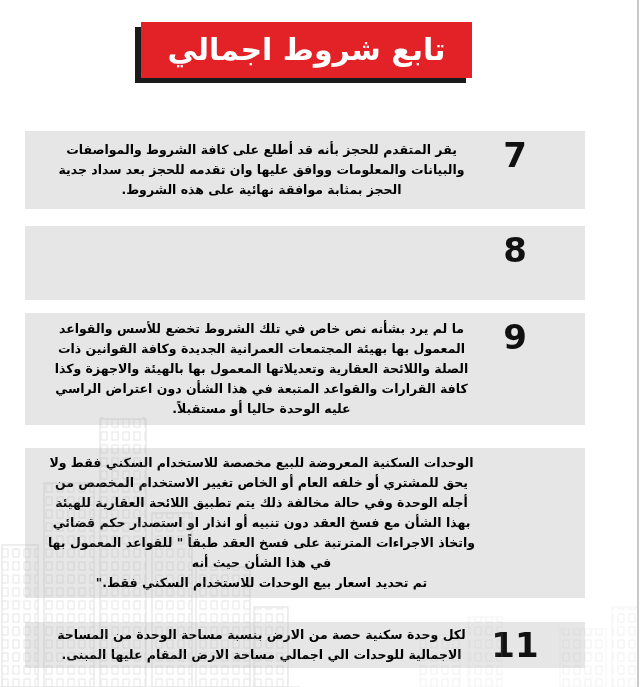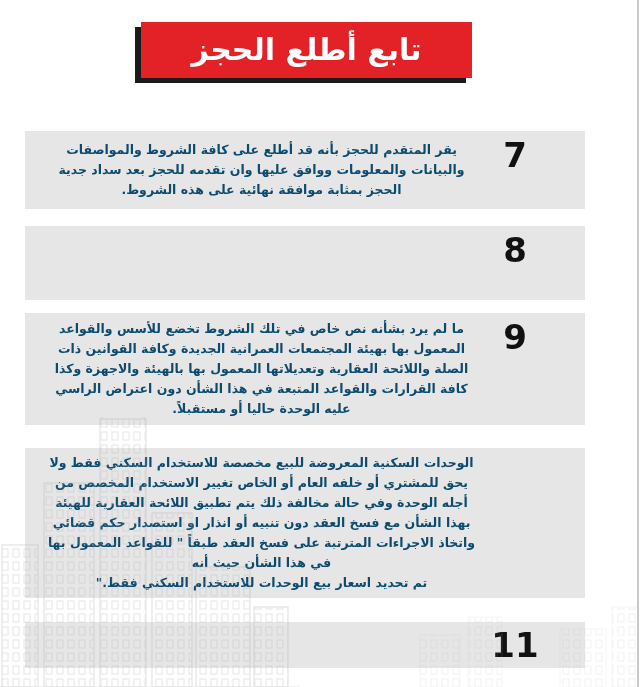--- a/index.html
+++ b/index.html
@@ -41,39 +41,39 @@
     position:absolute;top:4px;right:28px;width:84px;
     text-align:center;
     color:#111111;font-weight:bold;font-size:34px;line-height:1.2;
     font-family:"DejaVu Sans", sans-serif;
   }
   .term-11 .term-number{top:3px;}
   .term-text{
     flex:1;
     margin:0 105px 0 18px;
     direction:rtl;text-align:center;
-    color:#0c4a6e;font-weight:bold;
+    color:#000000;font-weight:bold;
     font-size:12.5px;line-height:20px;
     white-space:pre-line;
   }
   
   .watermark{
     position:absolute;left:0;bottom:0;width:640px;height:270px;
     z-index:2;pointer-events:none;opacity:0.30;
   }
 </style>
 </head>
 <body>
 
 <div class="page">
 
   <div class="right-edge"></div>
 
   <div class="banner">
-    <div class="banner-title">تابع أطلع الحجز</div>
+    <div class="banner-title">تابع شروط اجمالي</div>
   </div>
 
   <div class="term term-7">
     <div class="term-number">7</div>
     <div class="term-text">يقر المتقدم للحجز بأنه قد أطلع على كافة الشروط والمواصفات والبيانات والمعلومات ووافق عليها وان تقدمه للحجز بعد سداد جدية الحجز بمثابة موافقة نهائية على هذه الشروط.</div>
   </div>
 
   <div class="term term-8">
     <div class="term-number">8</div>
   </div>
@@ -83,20 +83,21 @@
     <div class="term-text">ما لم يرد بشأنه نص خاص في تلك الشروط تخضع للأسس والقواعد المعمول بها بهيئة المجتمعات العمرانية الجديدة وكافة القوانين ذات الصلة واللائحة العقارية وتعديلاتها المعمول بها بالهيئة والاجهزة وكذا كافة القرارات والقواعد المتبعة في هذا الشأن دون اعتراض الراسي عليه الوحدة حاليا أو مستقبلاً.</div>
   </div>
 
   <div class="term term-10">
     <div class="term-text">الوحدات السكنية المعروضة للبيع مخصصة للاستخدام السكني فقط ولا يحق للمشتري أو خلفه العام أو الخاص تغيير الاستخدام المخصص من أجله الوحدة وفي حالة مخالفة ذلك يتم تطبيق اللائحة العقارية للهيئة بهذا الشأن مع فسخ العقد دون تنبيه أو انذار او استصدار حكم قضائي واتخاذ الاجراءات المترتبة على فسخ العقد طبقاً " للقواعد المعمول بها في هذا الشأن حيث أنه
 تم تحديد اسعار بيع الوحدات للاستخدام السكني فقط."</div>
   </div>
 
   <div class="term term-11">
     <div class="term-number">11</div>
+    <div class="term-text">لكل وحدة سكنية حصة من الارض بنسبة مساحة الوحدة من المساحة الاجمالية للوحدات الي اجمالي مساحة الارض المقام عليها المبنى.</div>
   </div>
 
   <svg class="watermark" viewBox="0 0 640 270" xmlns="http://www.w3.org/2000/svg" aria-hidden="true">
     <defs>
       <pattern id="win" width="11" height="13" patternUnits="userSpaceOnUse">
         <rect x="2" y="2" width="6" height="8" fill="none" stroke="#ababab" stroke-width="1"></rect>
       </pattern>
     </defs>
 
     <g stroke="#a8a8a8" stroke-width="1.2" fill="none">

